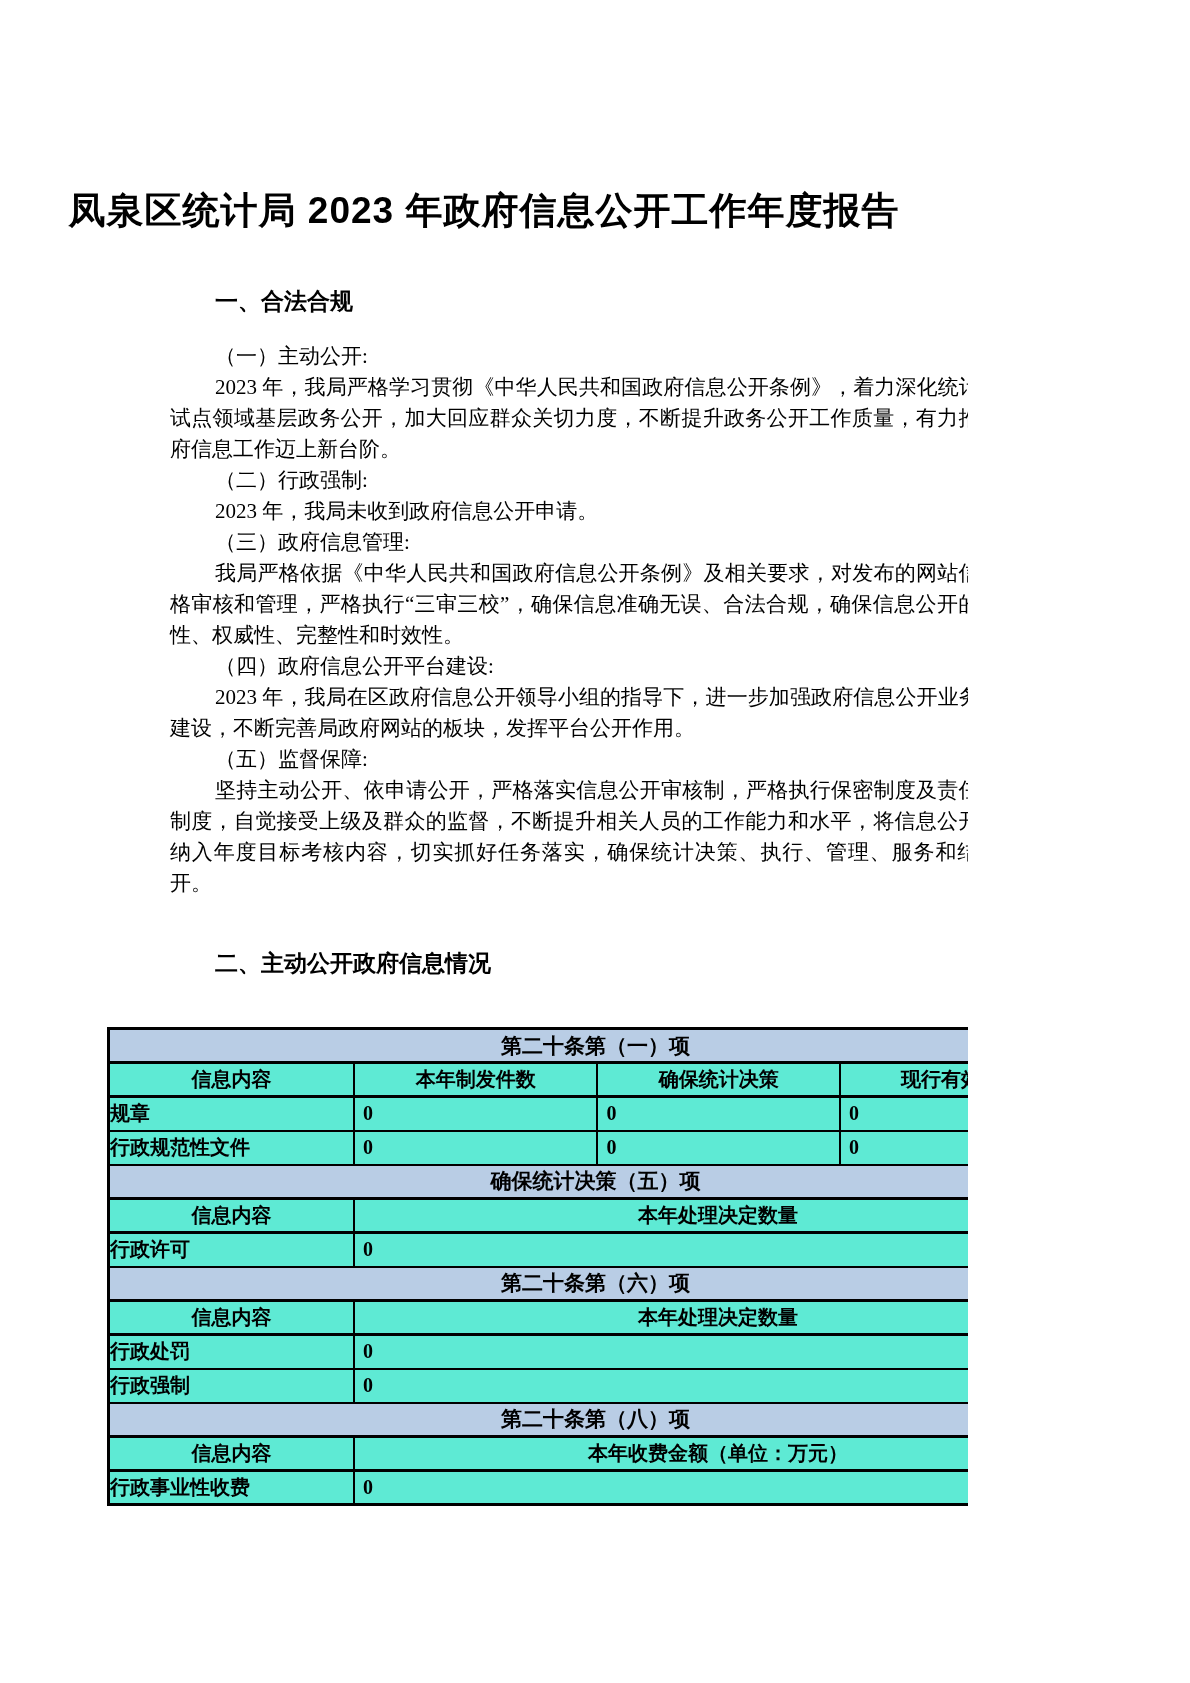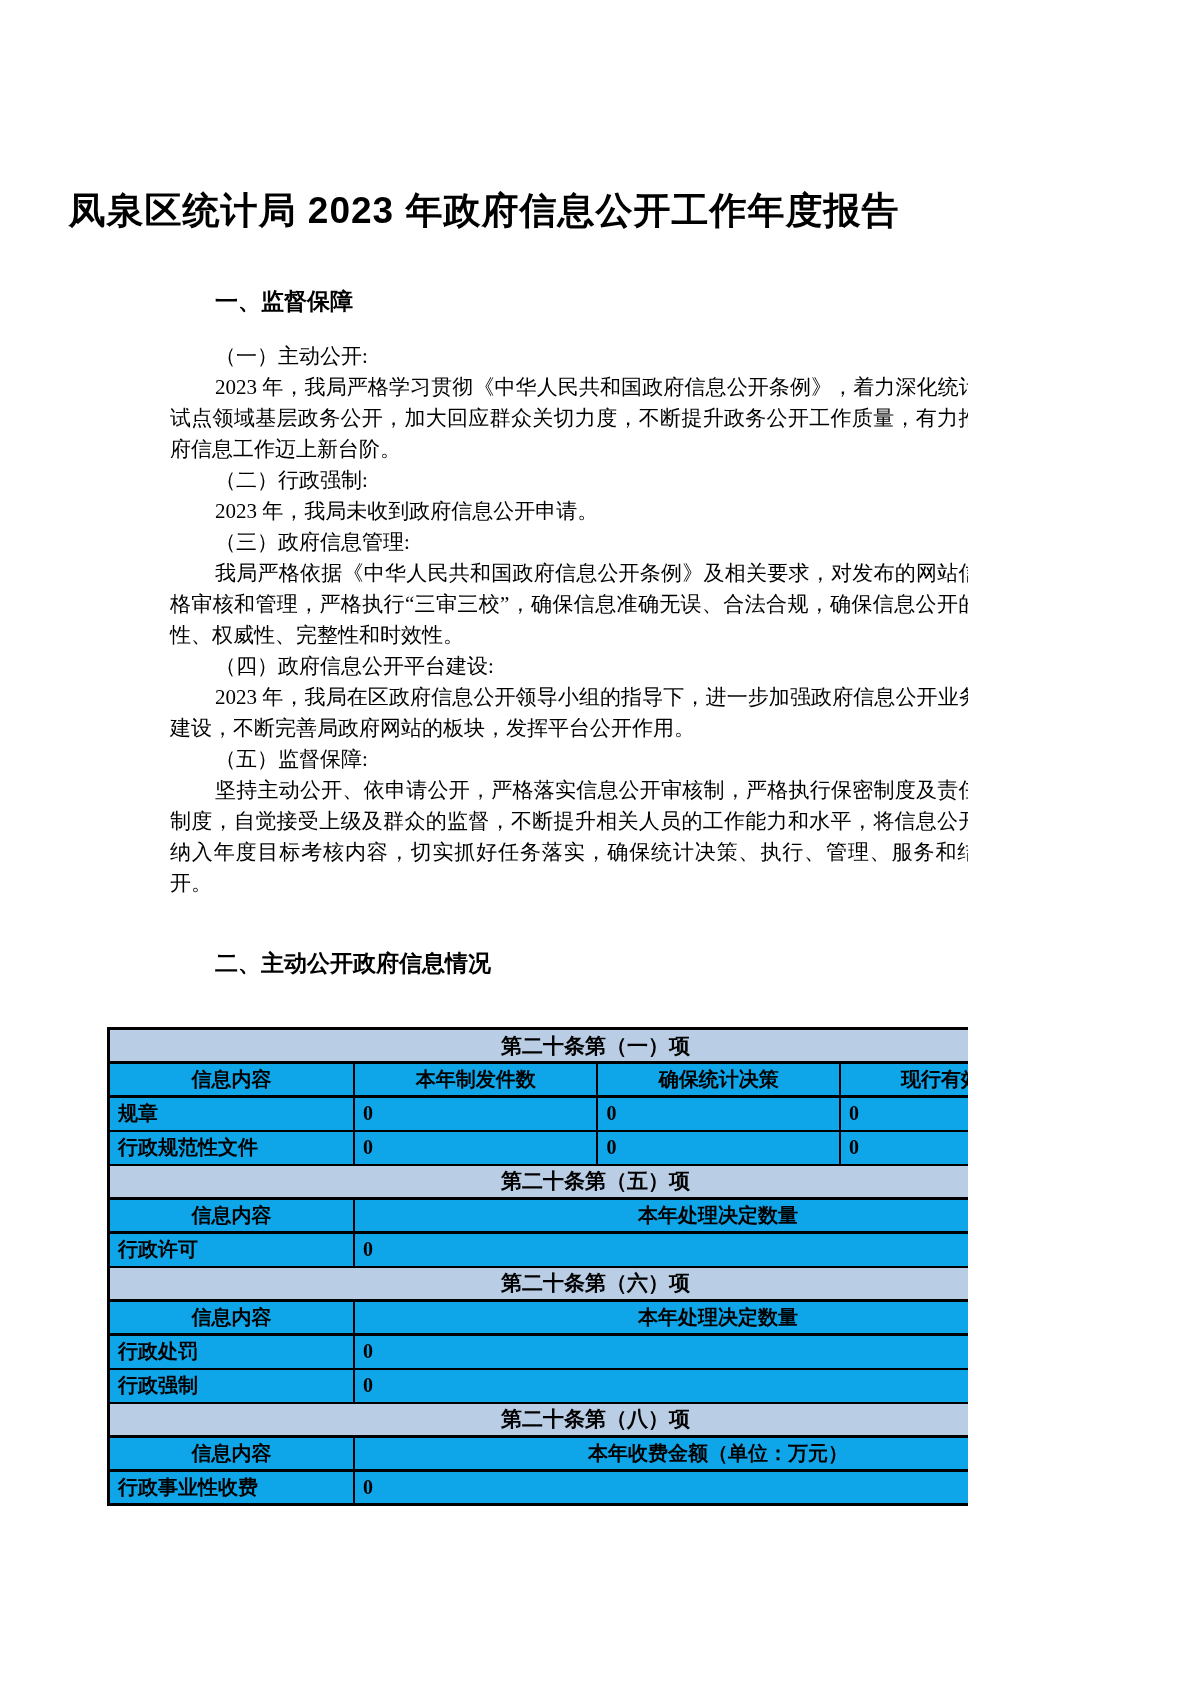--- a/index.html
+++ b/index.html
@@ -59,45 +59,45 @@
     color: #000000;
   }
   .report-table, .report-table td {
     border: 2px solid #000000;
   }
   .report-table { border-width: 3px; font-weight: bold; }
   .report-table td {
     height: 34px;
     padding: 0;
     vertical-align: middle;
-    background: #0ea5e9;
+    background: #5eead4;
     overflow: hidden;
     white-space: nowrap;
   }
   .report-table td.sec-head {
     background: var(--header-bg, #B9CDE5);
     text-align: center;
     border-bottom-width: 3px;
     font-size: 21px;
   }
   .report-table tr.col-head td {
     text-align: center;
     border-bottom-width: 3px;
   }
-  .report-table td.label { text-align: left; padding-left: 8px; }
+  .report-table td.label { text-align: left; }
   .report-table td.value { text-align: left; padding-left: 8px; }
 </style>
 </head>
 <body>
 
 <div class="page">
 
   <div class="doc-title">凤泉区统计局 2023 年政府信息公开工作年度报告</div>
 
-  <div class="section-heading heading-overview">一、监督保障</div>
+  <div class="section-heading heading-overview">一、合法合规</div>
 
   <div class="body-text">
     <p class="sub">（一）主动公开:</p>
     <p class="para">2023 年，我局严格学习贯彻《中华人民共和国政府信息公开条例》，着力深化统计工作试点领域基层政务公开，加大回应群众关切力度，不断提升政务公开工作质量，有力推动政府信息工作迈上新台阶。</p>
     <p class="sub">（二）行政强制:</p>
     <p class="para">2023 年，我局未收到政府信息公开申请。</p>
     <p class="sub">（三）政府信息管理:</p>
     <p class="para">我局严格依据《中华人民共和国政府信息公开条例》及相关要求，对发布的网站信息严格审核和管理，严格执行“三审三校”，确保信息准确无误、合法合规，确保信息公开的准确性、权威性、完整性和时效性。</p>
     <p class="sub">（四）政府信息公开平台建设:</p>
     <p class="para">2023 年，我局在区政府信息公开领导小组的指导下，进一步加强政府信息公开业务平台建设，不断完善局政府网站的板块，发挥平台公开作用。</p>
@@ -132,21 +132,21 @@
       <td class="value">0</td>
     </tr>
     <tr>
       <td class="label">行政规范性文件</td>
       <td class="value">0</td>
       <td class="value">0</td>
       <td class="value">0</td>
     </tr>
 
     <tr>
-      <td class="sec-head" colspan="4">第二十条第（五）项</td>
+      <td class="sec-head" colspan="4">确保统计决策（五）项</td>
     </tr>
     <tr class="col-head">
       <td>信息内容</td>
       <td colspan="3">本年处理决定数量</td>
     </tr>
     <tr>
       <td class="label">行政许可</td>
       <td class="value" colspan="3">0</td>
     </tr>
 

